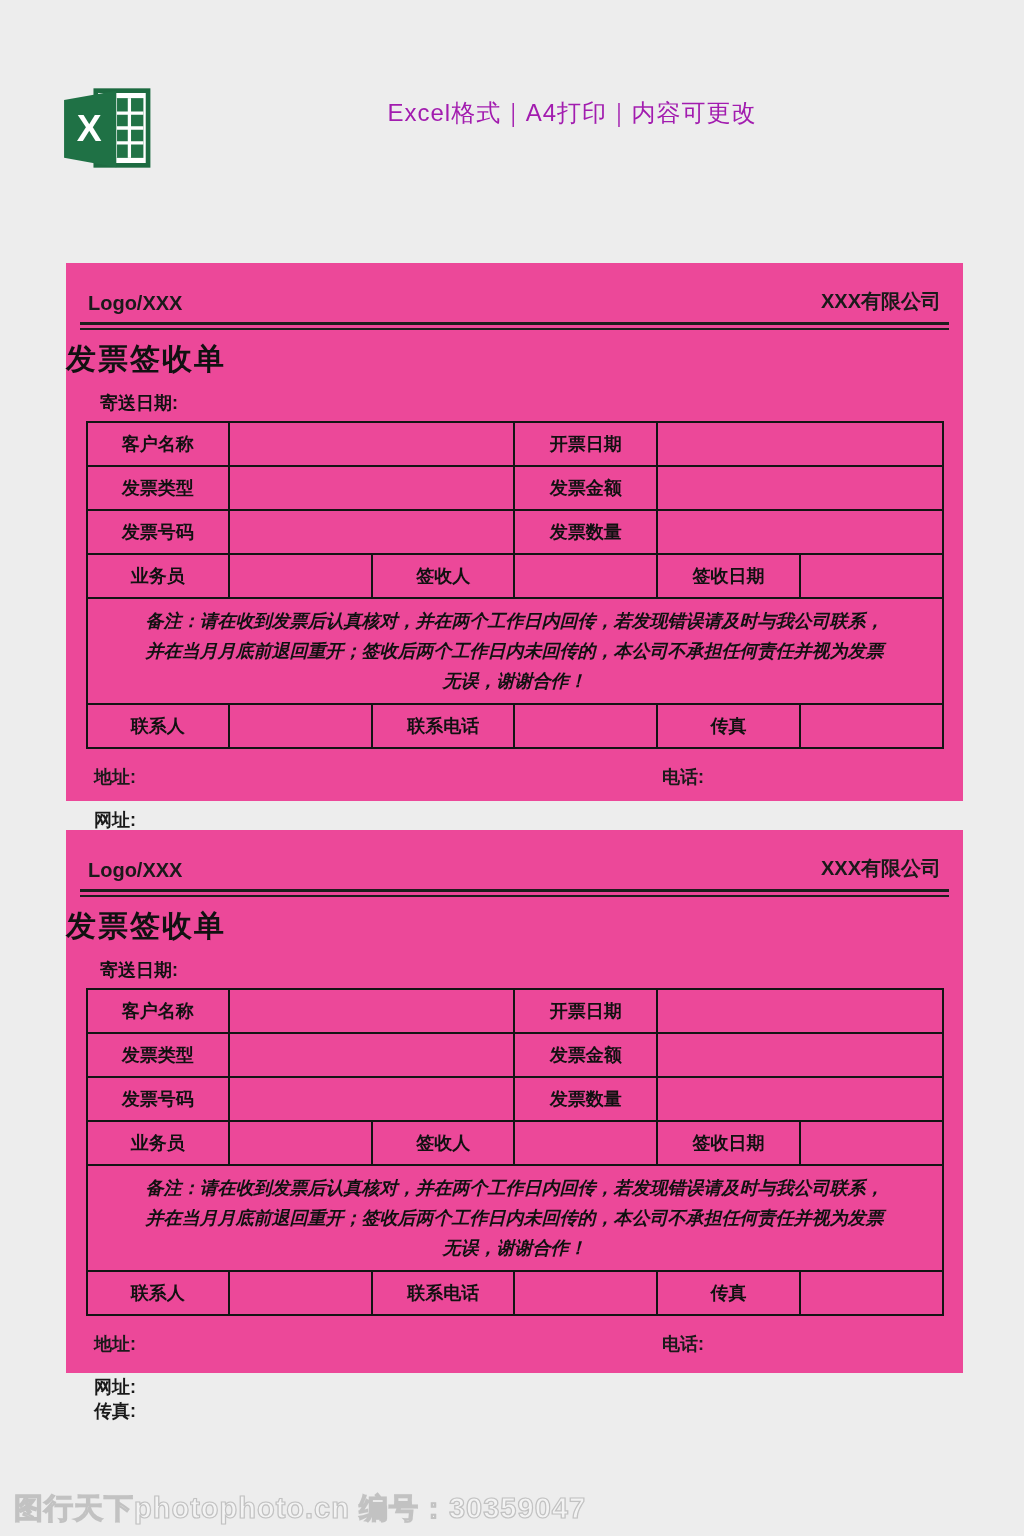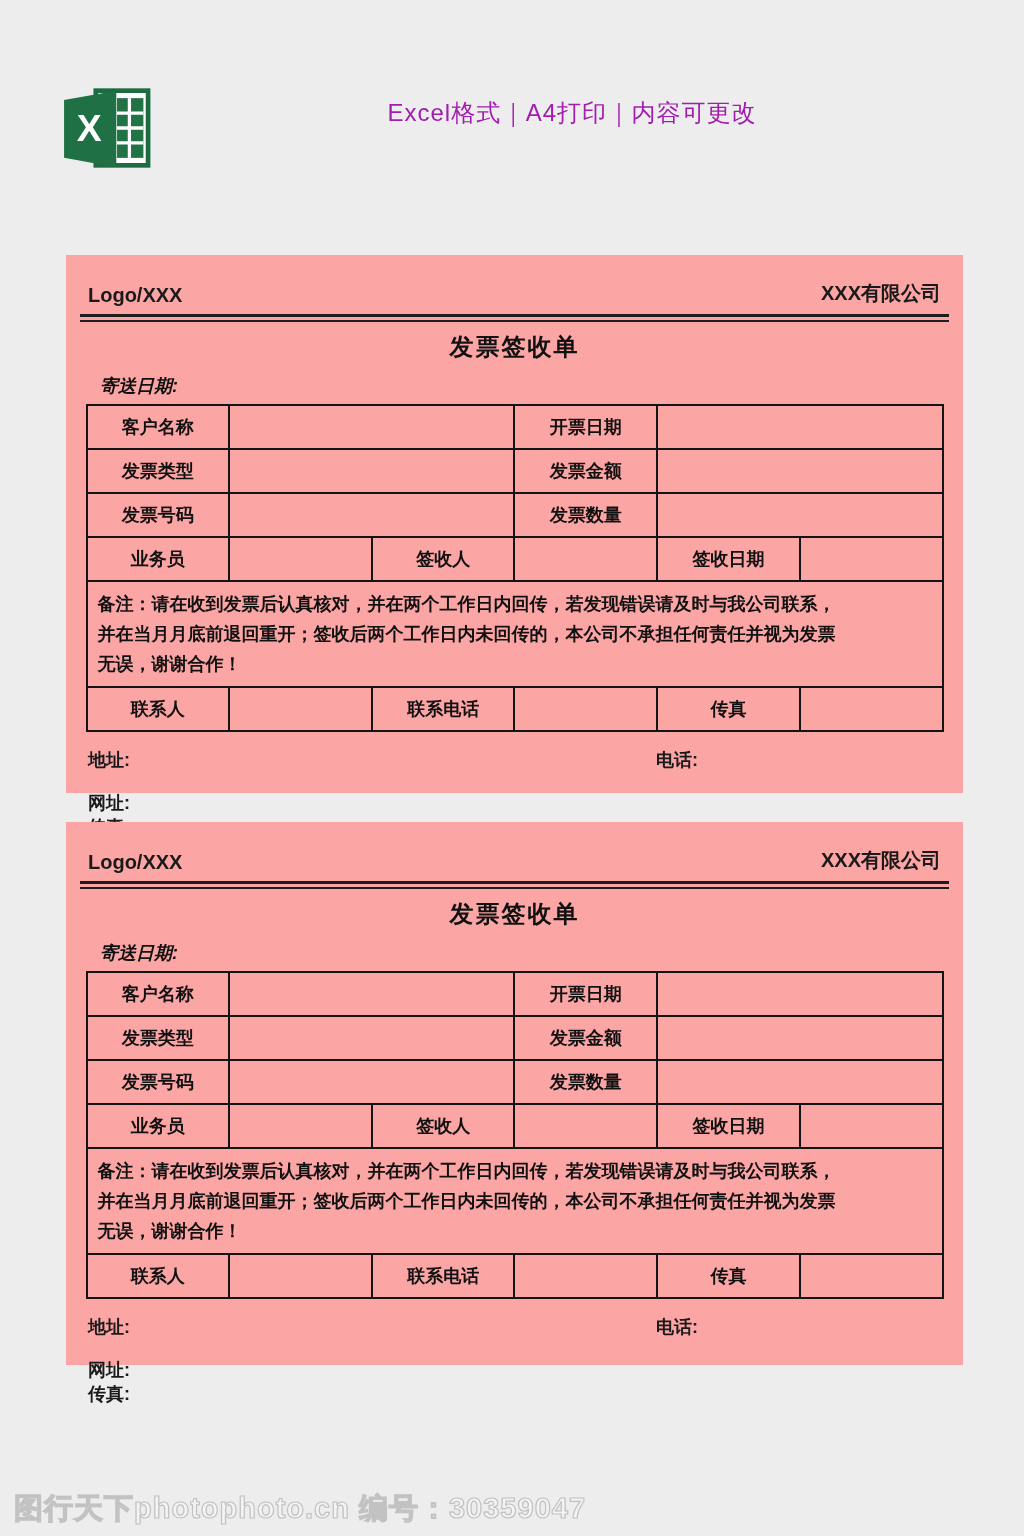--- a/index.html
+++ b/index.html
@@ -17,53 +17,53 @@
   .hdr-text{margin-left:120px;text-align:center;}
   .page-title{
     font-size:40px;font-weight:bold;color:#2b7a4e;
     letter-spacing:3px;line-height:46px;
   }
   .page-subtitle{
     margin-top:13px;font-size:24px;color:#a21caf;letter-spacing:1px;
   }
   
   .card{
-    position:absolute;left:66px;width:897px;background:#fca5a5;
+    position:absolute;left:66px;width:897px;background:#ec4899;margin-top:8px;
   }
   .card1{top:255px;height:538px;}
   .card2{top:822px;height:543px;}
   .card-head{
     display:flex;justify-content:space-between;align-items:flex-end;
     padding:25px 22px 7px 22px;
     font-size:20px;font-weight:bold;color:#1a1a1a;
   }
   .dline{
     margin:0 14px;height:3px;
     border-top:3px solid #1d1d1d;border-bottom:2px solid #1d1d1d;
   }
   .form-title{
-    margin-top:9px;text-align:center;
-    font-size:24px;font-weight:bold;letter-spacing:2px;color:#111;font-family:Liberation Mono, monospace;
+    margin-top:9px;text-align:left;
+    font-size:30px;font-weight:bold;letter-spacing:2px;color:#111;font-family:Liberation Mono, monospace;
   }
   .send-date{
-    margin:11px 0 6px 34px;font-size:18px;font-weight:bold;font-style:italic;
+    margin:11px 0 6px 34px;font-size:18px;font-weight:bold;
   }
   .ftable{
     border-collapse:collapse;margin:0 auto;width:858px;
     table-layout:fixed;font-size:18px;font-weight:bold;color:#111;
   }
   .ftable td{
     border:2px solid #141414;height:42px;text-align:center;
     padding:0;overflow:hidden;
   }
   .ftable td.remark{
-    height:auto;text-align:left;padding:7px 10px;line-height:30px;
+    height:auto;text-align:center;padding:7px 10px;line-height:30px;font-style:italic;
   }
   .addr{
-    display:flex;padding:0 22px;font-size:18px;font-weight:bold;color:#1a1a1a;
+    display:flex;padding:0 28px;font-size:18px;font-weight:bold;color:#1a1a1a;
   }
   .addr .l{width:568px;}
   .addr1{margin-top:16px;}
   .addr2{margin-top:19px;flex-direction:column;}
   
   .watermark{
     position:absolute;left:14px;top:1489px;
     font-size:29px;font-weight:bold;letter-spacing:1px;
     color:#f3f3f3;
     -webkit-text-stroke:1.2px #c2c2c2;

